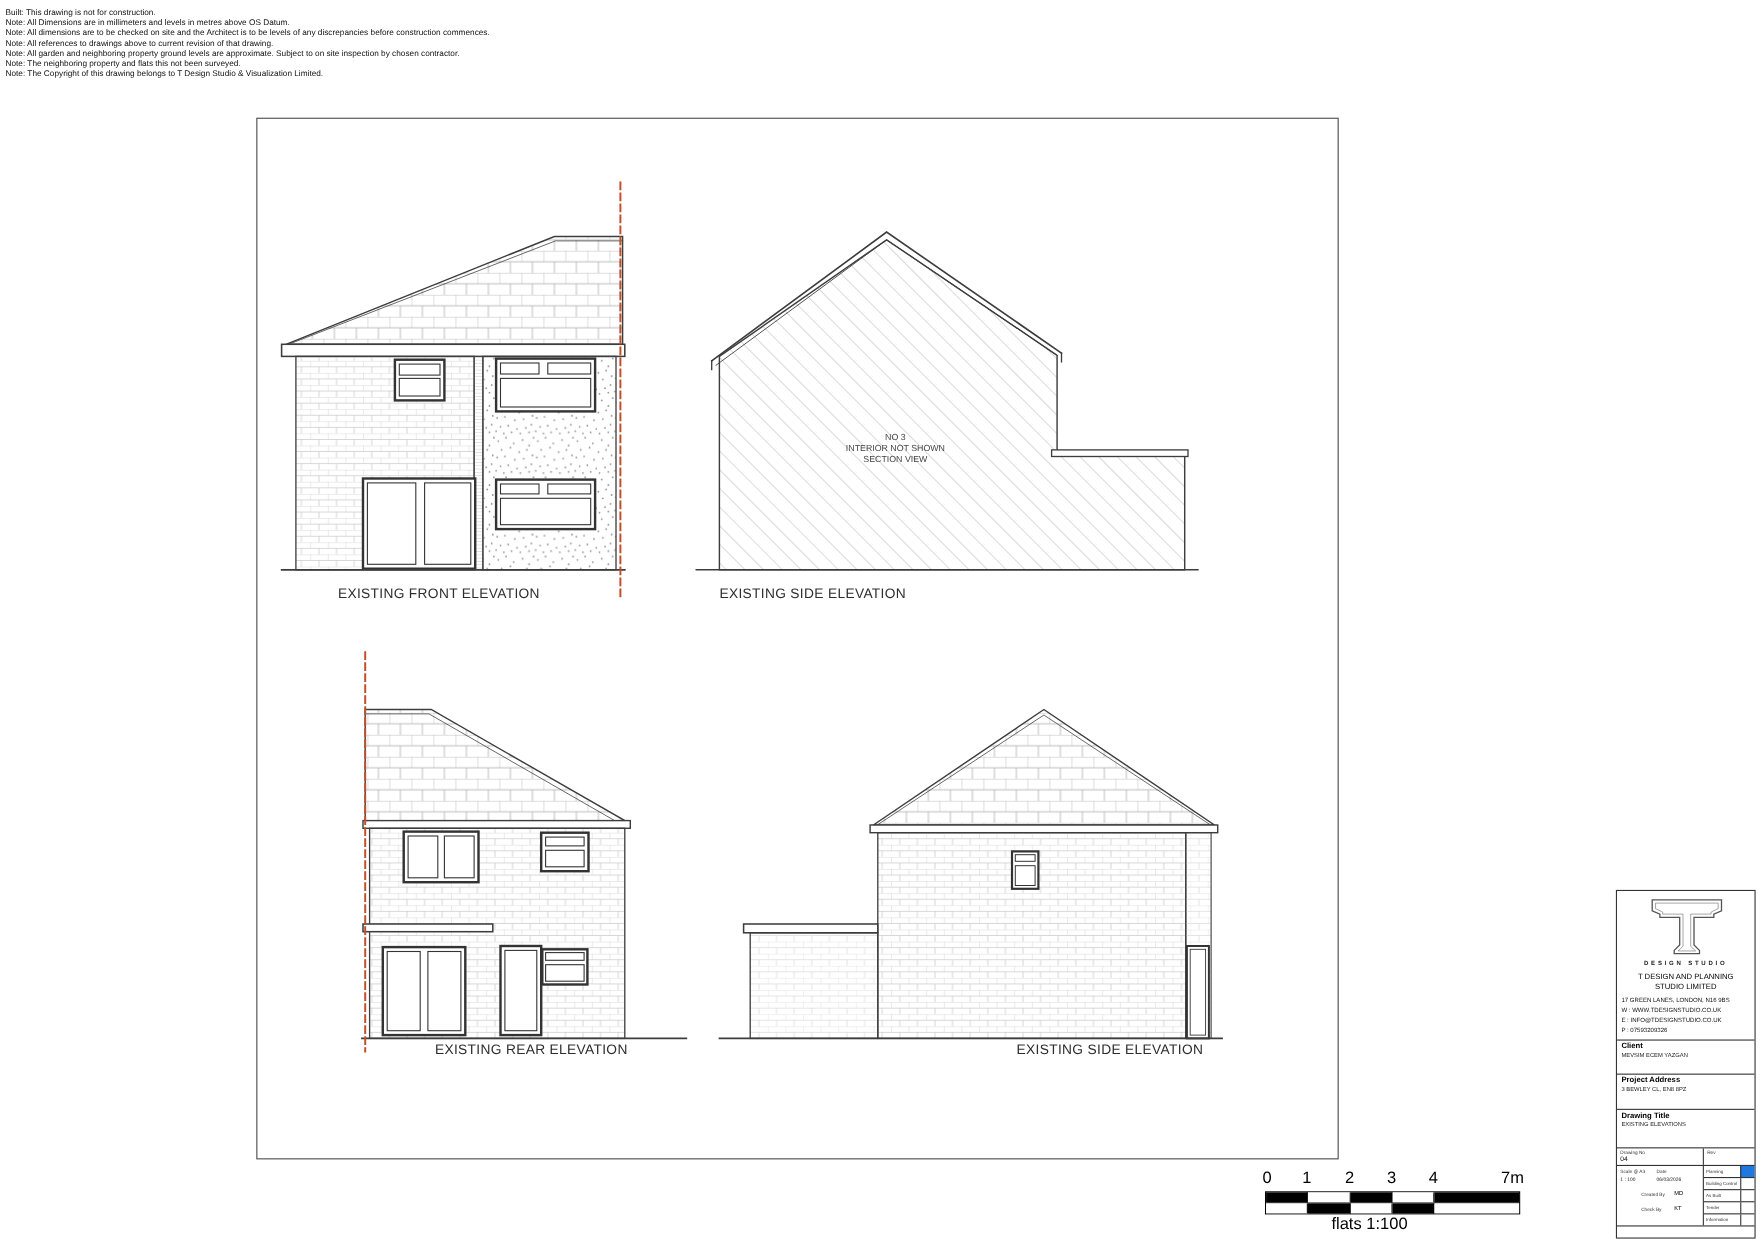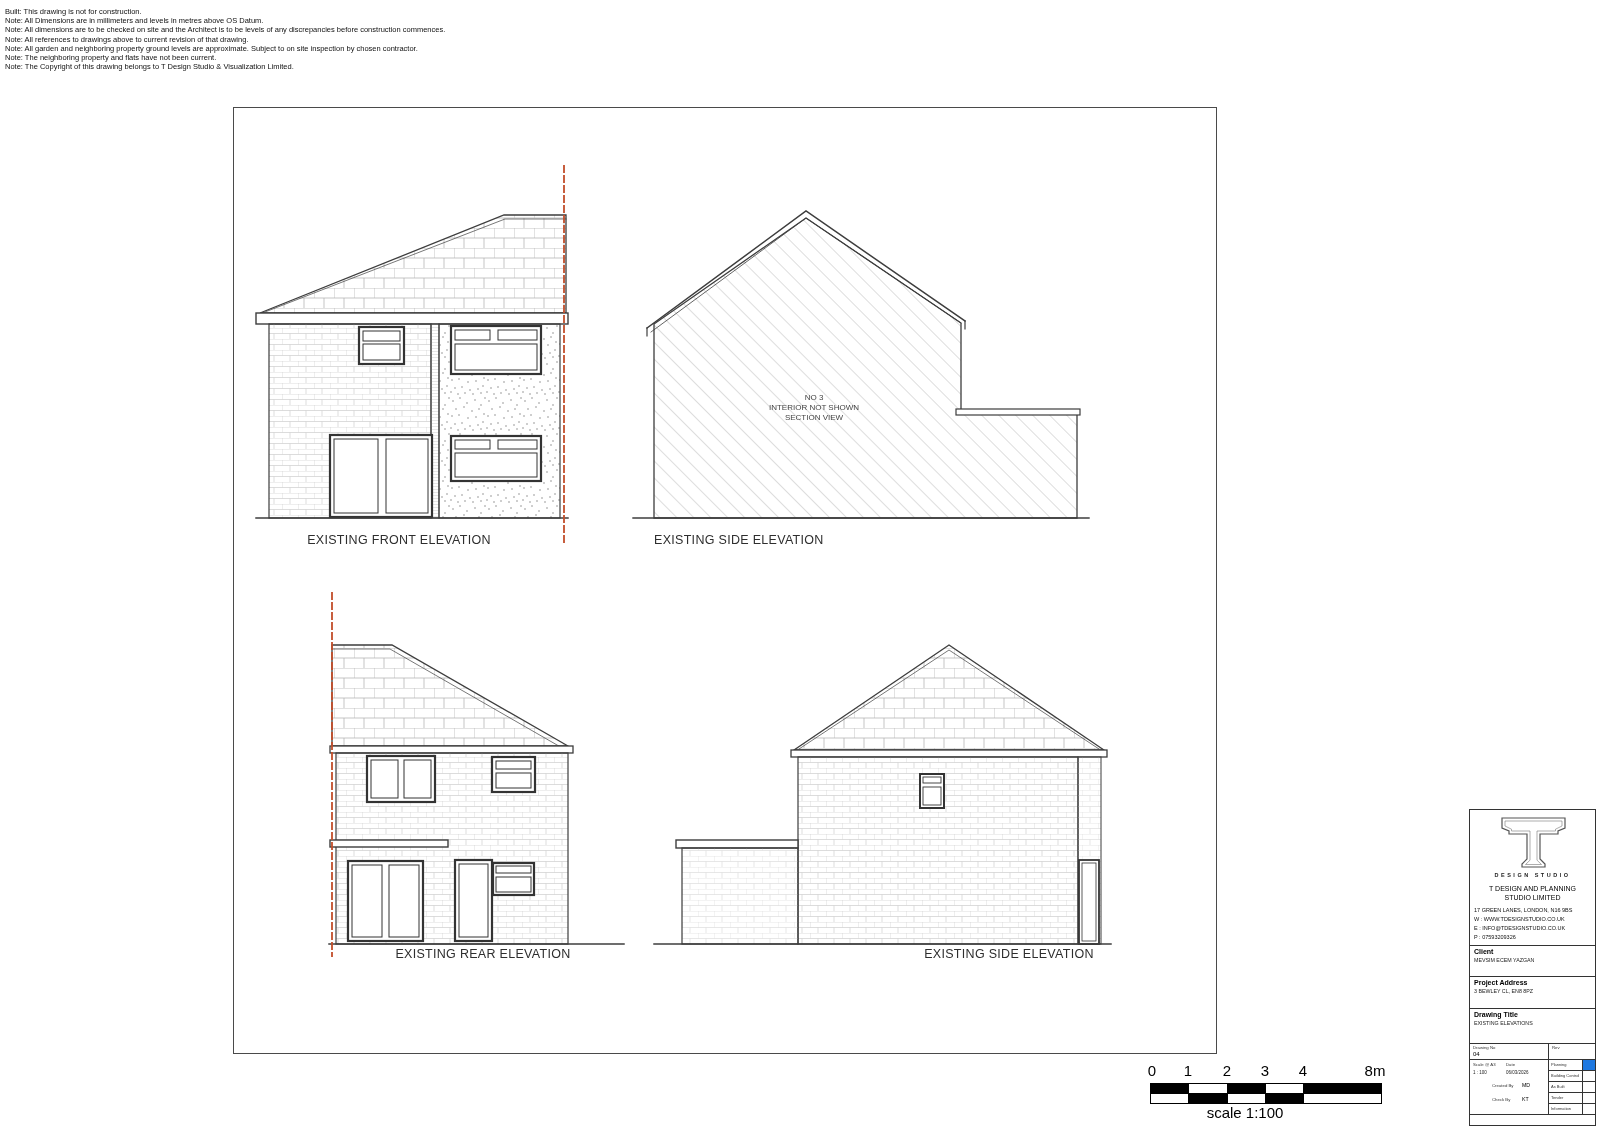--- a/index.html
+++ b/index.html
@@ -58,21 +58,21 @@
 </style>
 </head>
 <body>
 
 <div class="notes">
   <div>Built: This drawing is not for construction.</div>
   <div>Note: All Dimensions are in millimeters and levels in metres above OS Datum.</div>
   <div>Note: All dimensions are to be checked on site and the Architect is to be levels of any discrepancies before construction commences.</div>
   <div>Note: All references to drawings above to current revision of that drawing.</div>
   <div>Note: All garden and neighboring property ground levels are approximate. Subject to on site inspection by chosen contractor.</div>
-  <div>Note: The neighboring property and flats have not been current.</div>
+  <div>Note: The neighboring property and flats this not been surveyed.</div>
   <div>Note: The Copyright of this drawing belongs to T Design Studio &amp; Visualization Limited.</div>
 </div>
 
 <div class="sheet">
 <svg width="982" height="945" viewBox="0 0 982 945">
   <defs>
     <pattern id="patTile" width="20" height="20" patternUnits="userSpaceOnUse">
       <path d="M0,0 H20 M0,10 H20 M0,0 V10 M10,10 V20" stroke="#ababab" stroke-width="0.7" fill="none"></path>
     </pattern>
     <pattern id="patBrick" width="16" height="11" patternUnits="userSpaceOnUse">
@@ -237,40 +237,40 @@
 </svg>
 </div>
 
 <div class="scalebar">
   <div class="ticks">
     <span style="left:2px">0</span>
     <span style="left:38px">1</span>
     <span style="left:77px">2</span>
     <span style="left:115px">3</span>
     <span style="left:153px">4</span>
-    <span style="left:225px">8m</span>
+    <span style="left:225px">7m</span>
   </div>
   <div class="bar">
     <div class="row top">
       <div class="seg b" style="width:38.3px"></div>
         <div class="seg w" style="width:38.3px"></div>
       <div class="seg b" style="width:38.3px"></div>
         <div class="seg w" style="width:38.3px"></div>
       <div class="seg b" style="flex:1"></div>
     </div>
     <div class="row">
       <div class="seg w" style="width:38.3px"></div>
         <div class="seg b" style="width:38.3px"></div>
       <div class="seg w" style="width:38.3px"></div>
         <div class="seg b" style="width:38.3px"></div>
       <div class="seg w" style="flex:1"></div>
     </div>
   </div>
 </div>
-<div class="scale-caption">scale 1:100</div>
+<div class="scale-caption">flats 1:100</div>
 
 <div class="tblock">
   <div class="tb-logo">
     <svg width="127" height="56" viewBox="0 0 127 56">
       <path d="M32,4 H95 V14 L88,17 V20 H70 V45 L75,50 V53 H52 V50 L57,45 V20 H39 V17 L32,14 Z" fill="none" stroke="#555" stroke-width="1.2"></path>
       <path d="M35,7 H92 V12 L85.5,15.2 V17 H67 V46.2 L71.5,50.5 H55.5 L60,46.2 V17 H41.5 V15.2 L35,12 Z" fill="none" stroke="#777" stroke-width="0.6"></path>
     </svg>
     <div class="tb-logo-text">DESIGN STUDIO</div>
   </div>
   <div class="tb-company">T DESIGN AND PLANNING STUDIO LIMITED</div>

